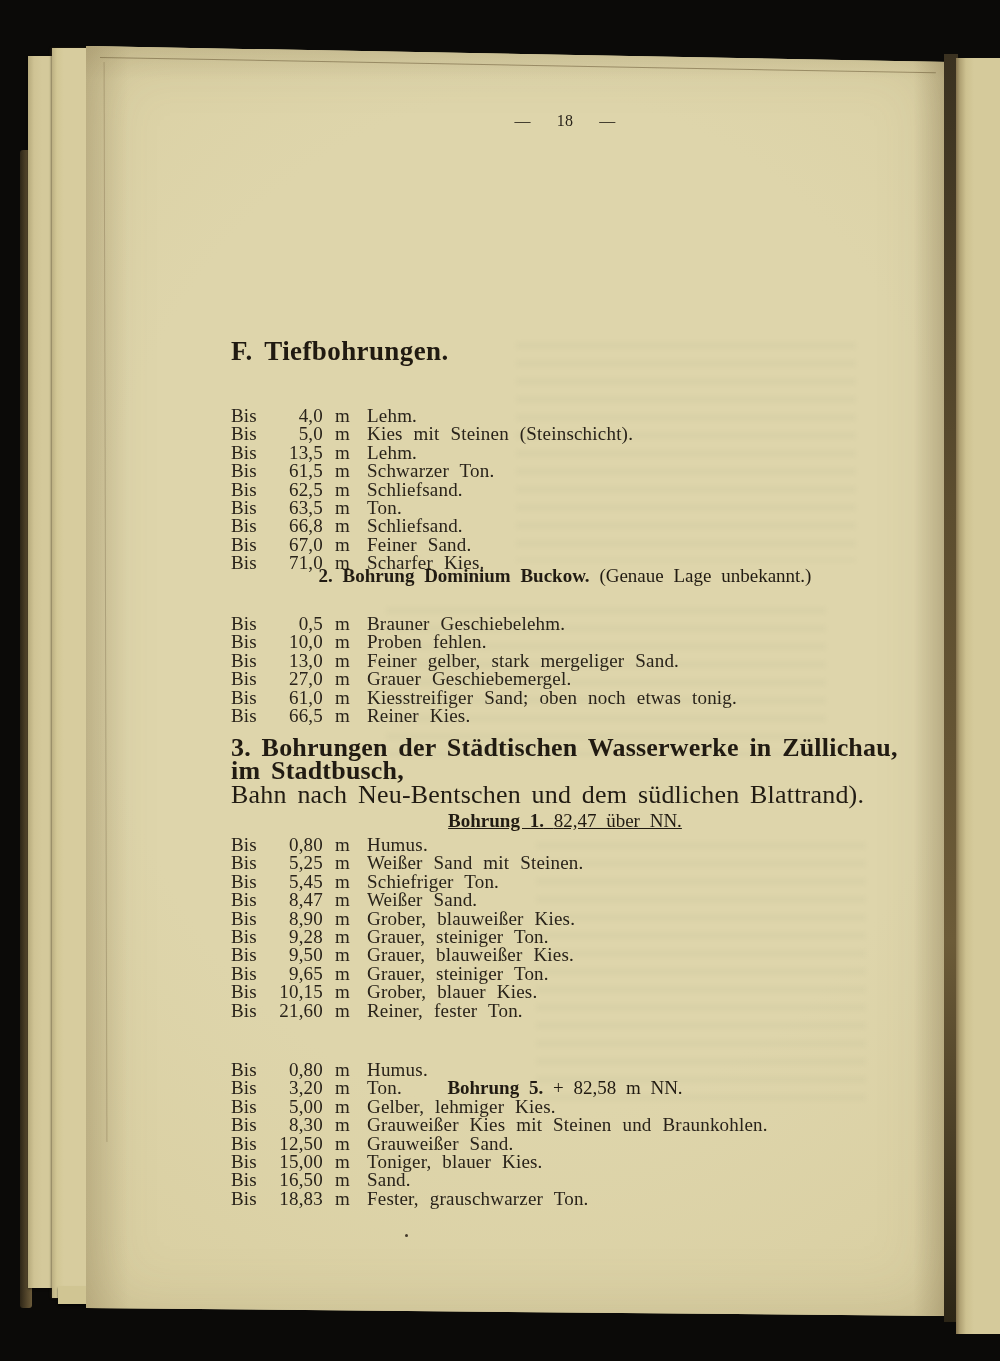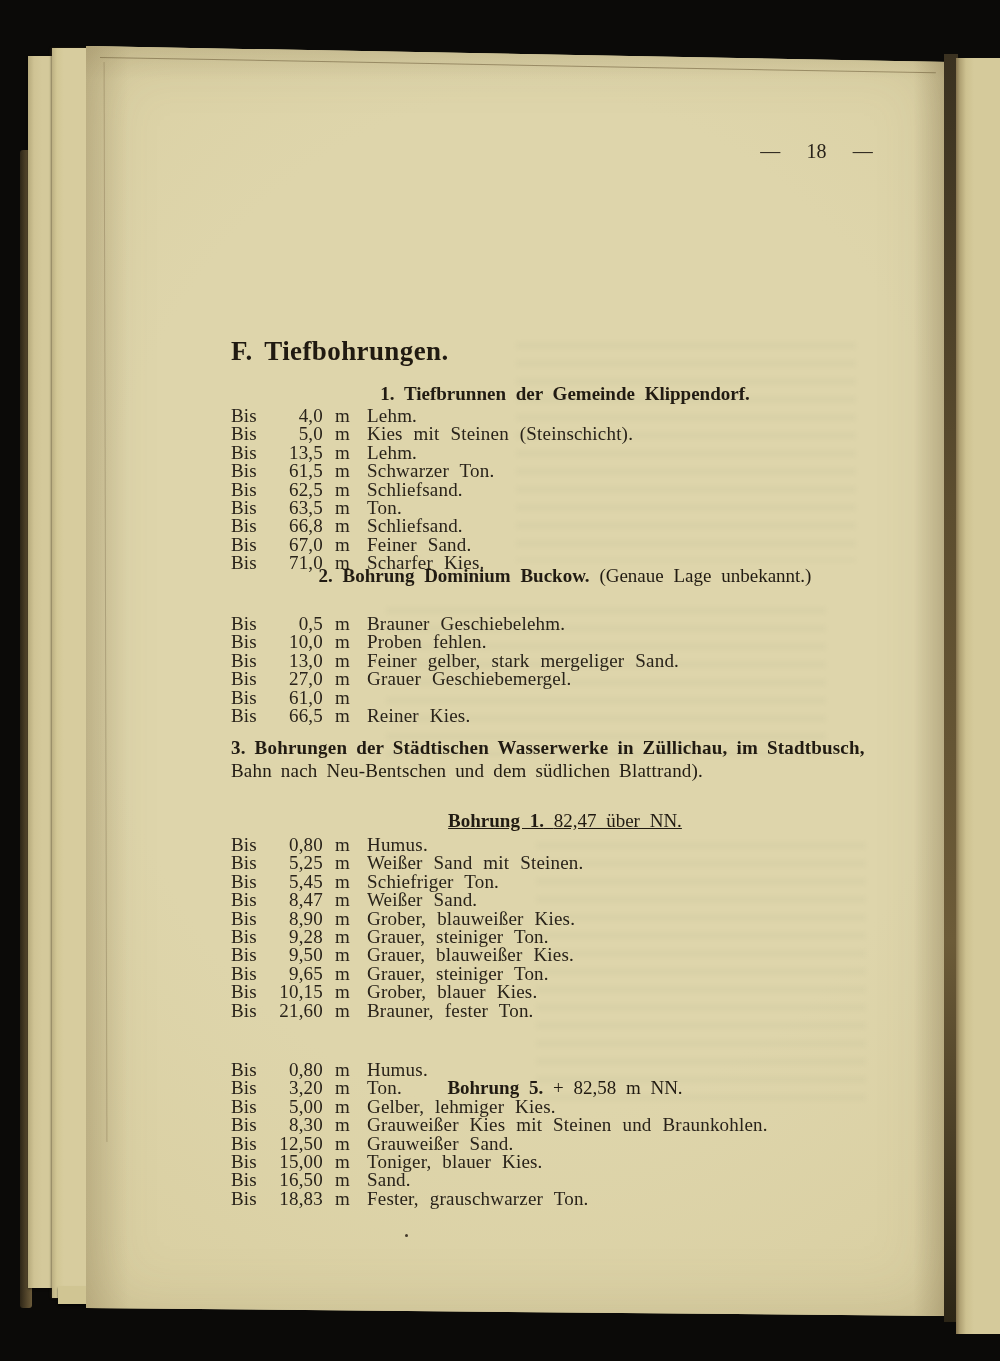--- a/index.html
+++ b/index.html
@@ -63,32 +63,32 @@
   }
   
   .clip-col{position:absolute;left:30px;}
   .clip-row{height:18.4px;line-height:18.4px;overflow:hidden;
     font-size:17px;color:#2c2519;opacity:.88;}
   .clip-g1 .clip-row{width:5px;}
   .clip-g2 .clip-row{width:9px;}
   
   .col{position:absolute;left:145px;width:668px;}
   .ink{color:#29231a;letter-spacing:.2px;}
-  .pagenum{top:70px;text-align:right;font-size:20px;margin-top:28px;}
+  .pagenum{top:70px;text-align:center;font-size:16px;}
   .pagenum .dash{margin:0 26px;}
   .para{top:128px;font-size:20.5px;line-height:23px;word-spacing:3px;}
   .h1{top:294px;text-align:left;font-size:27px;font-weight:700;color:#201a11;
       letter-spacing:.4px;word-spacing:5px;}
   .h2{text-align:center;font-size:19px;line-height:22px;color:#211b12;word-spacing:5px;}
   .h2 .b{font-weight:700;}
   .h2-s1{top:341px;}
   .h2-s2{top:523px;}
   .h2-b1{top:768px;text-decoration:underline;}
   .h2-b5{top:995px;margin-top:40px;}
-  .h3{top:694px;font-size:19px;line-height:23.3px;color:#211b12;word-spacing:4px;}
+  .h3{top:694px;font-size:26px;line-height:23.3px;color:#211b12;word-spacing:4px;}
   .h3 .b{font-weight:700;}
   .blist{font-size:19px;}
   .l1{top:365px;} .l2{top:573px;} .lb1{top:794px;} .lb5{top:1019px;}
   .brow{display:flex;line-height:18.4px;}
   .c-bis{width:42px;}
   .c-val{width:50px;text-align:right;}
   .c-unit{width:18px;margin-left:12px;}
   .c-desc{margin-left:14px;word-spacing:6px;}
   .speck{position:absolute;background:#43392a;border-radius:50%;}
 </style>
@@ -119,23 +119,20 @@
   <div class="pline"></div>
       <div class="pline"></div>
       <div class="pline"></div>
       <div class="pline"></div>
       <div class="pline"></div>
       <div class="pline"></div>
     </div>
 
   <div class="col ink h1">F. Tiefbohrungen.</div>
 
-  <div class="col h2 h2-s1">
-    <span class="b">1. Tiefbrunnen der Gemeinde Klippendorf.</span>
-  </div>
 
   <div class="col ink blist l1">
 
   <div class="brow">
         <span class="c-bis">Bis</span>
         <span class="c-val">4,0</span>
         <span class="c-unit">m</span>
         <span class="c-desc">Lehm.</span>
       </div>
       <div class="brow">
@@ -216,20 +213,21 @@
       <div class="brow">
         <span class="c-bis">Bis</span>
         <span class="c-val">27,0</span>
         <span class="c-unit">m</span>
         <span class="c-desc">Grauer Geschiebemergel.</span>
       </div>
       <div class="brow">
         <span class="c-bis">Bis</span>
         <span class="c-val">61,0</span>
         <span class="c-unit">m</span>
+        <span class="c-desc">Kiesstreifiger Sand; oben noch etwas tonig.</span>
       </div>
       <div class="brow">
         <span class="c-bis">Bis</span>
         <span class="c-val">66,5</span>
         <span class="c-unit">m</span>
         <span class="c-desc">Reiner Kies.</span>
       </div>
     </div>
 
   <div class="col ink h3">
@@ -302,21 +300,21 @@
       <div class="brow">
         <span class="c-bis">Bis</span>
         <span class="c-val">10,15</span>
         <span class="c-unit">m</span>
         <span class="c-desc">Grober, blauer Kies.</span>
       </div>
       <div class="brow">
         <span class="c-bis">Bis</span>
         <span class="c-val">21,60</span>
         <span class="c-unit">m</span>
-        <span class="c-desc">Brauner, fester Ton.</span>
+        <span class="c-desc">Reiner, fester Ton.</span>
       </div>
     </div>
 
   <div class="col h2 h2-b5">
     <span class="b">Bohrung 5.</span>
     <span>+ 82,58 m NN.</span>
   </div>
 
   <div class="col ink blist lb5">
 

